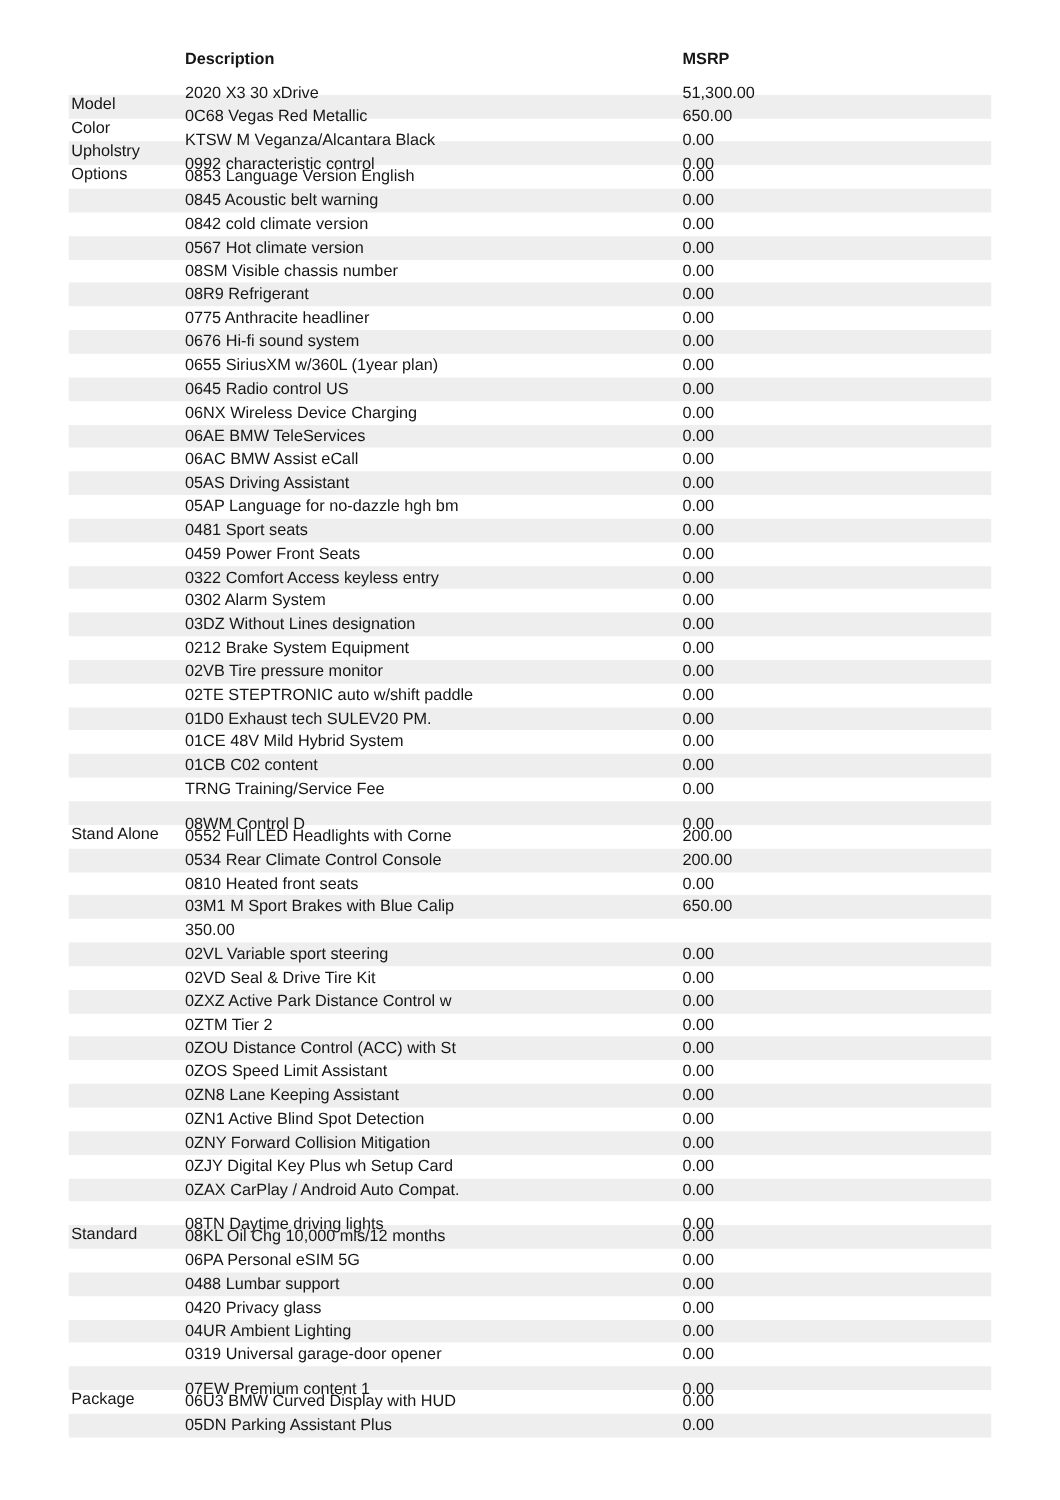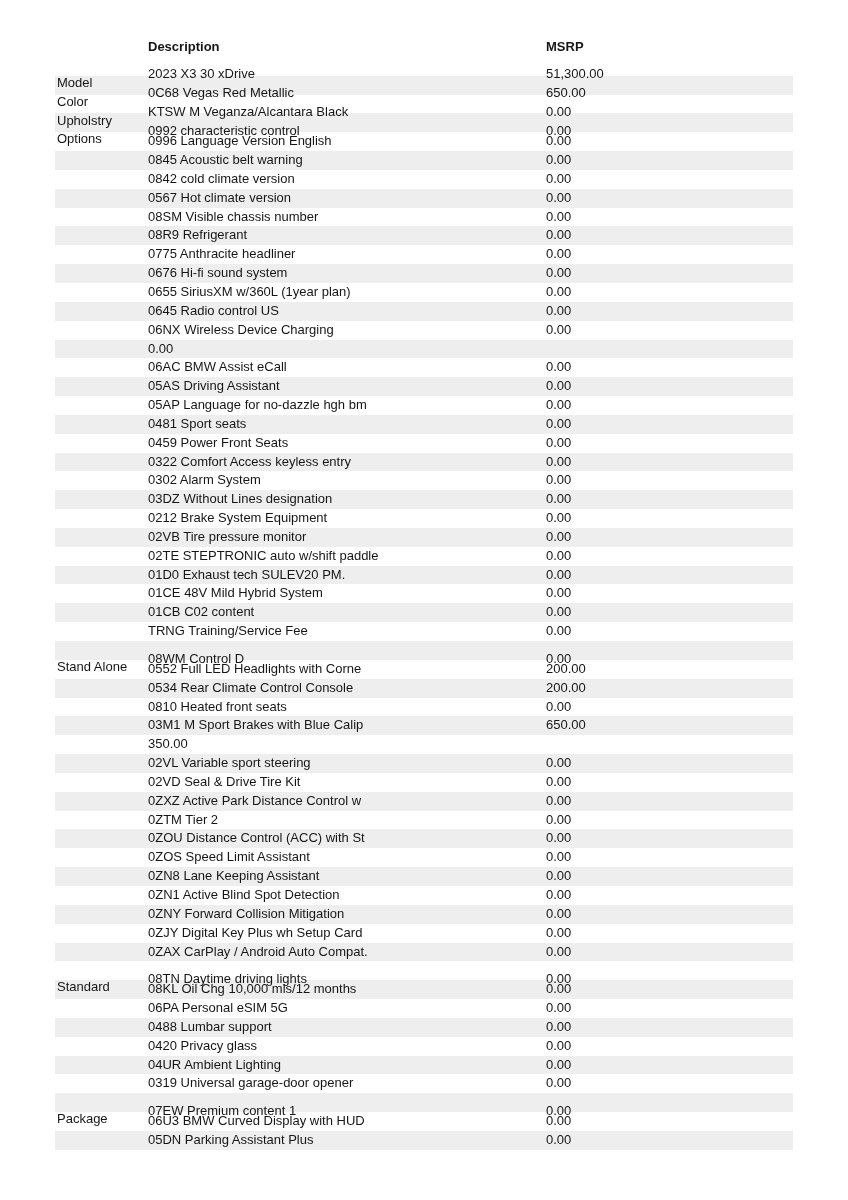--- a/index.html
+++ b/index.html
@@ -50,21 +50,21 @@
     <div class="trow">
       <div class="cell cat"></div>
       <div class="cell desc bold">Description</div>
       <div class="cell msrp bold">MSRP</div>
       <div class="cell fill"></div>
     </div>
 
     <div class="tbody">
         <div class="trow">
     <div class="cell cat">Model</div>
-    <div class="cell desc">2023 X3 30 xDrive</div>
+    <div class="cell desc">2020 X3 30 xDrive</div>
     <div class="cell msrp">51,300.00</div>
     <div class="cell fill"></div>
   </div>
         <div class="trow">
     <div class="cell cat">Color</div>
     <div class="cell desc">0C68 Vegas Red Metallic</div>
     <div class="cell msrp">650.00</div>
     <div class="cell fill"></div>
   </div>
         <div class="trow">
@@ -74,21 +74,21 @@
     <div class="cell fill"></div>
   </div>
         <div class="trow">
     <div class="cell cat">Options</div>
     <div class="cell desc">0992 characteristic control</div>
     <div class="cell msrp">0.00</div>
     <div class="cell fill"></div>
   </div>
         <div class="trow">
     <div class="cell cat"></div>
-    <div class="cell desc">0996 Language Version English</div>
+    <div class="cell desc">0853 Language Version English</div>
     <div class="cell msrp">0.00</div>
     <div class="cell fill"></div>
   </div>
         <div class="trow">
     <div class="cell cat"></div>
     <div class="cell desc">0845 Acoustic belt warning</div>
     <div class="cell msrp">0.00</div>
     <div class="cell fill"></div>
   </div>
         <div class="trow">
@@ -140,20 +140,21 @@
     <div class="cell fill"></div>
   </div>
         <div class="trow">
     <div class="cell cat"></div>
     <div class="cell desc">06NX Wireless Device Charging</div>
     <div class="cell msrp">0.00</div>
     <div class="cell fill"></div>
   </div>
         <div class="trow">
     <div class="cell cat"></div>
+    <div class="cell desc">06AE BMW TeleServices</div>
     <div class="cell msrp">0.00</div>
     <div class="cell fill"></div>
   </div>
         <div class="trow">
     <div class="cell cat"></div>
     <div class="cell desc">06AC BMW Assist eCall</div>
     <div class="cell msrp">0.00</div>
     <div class="cell fill"></div>
   </div>
         <div class="trow">

